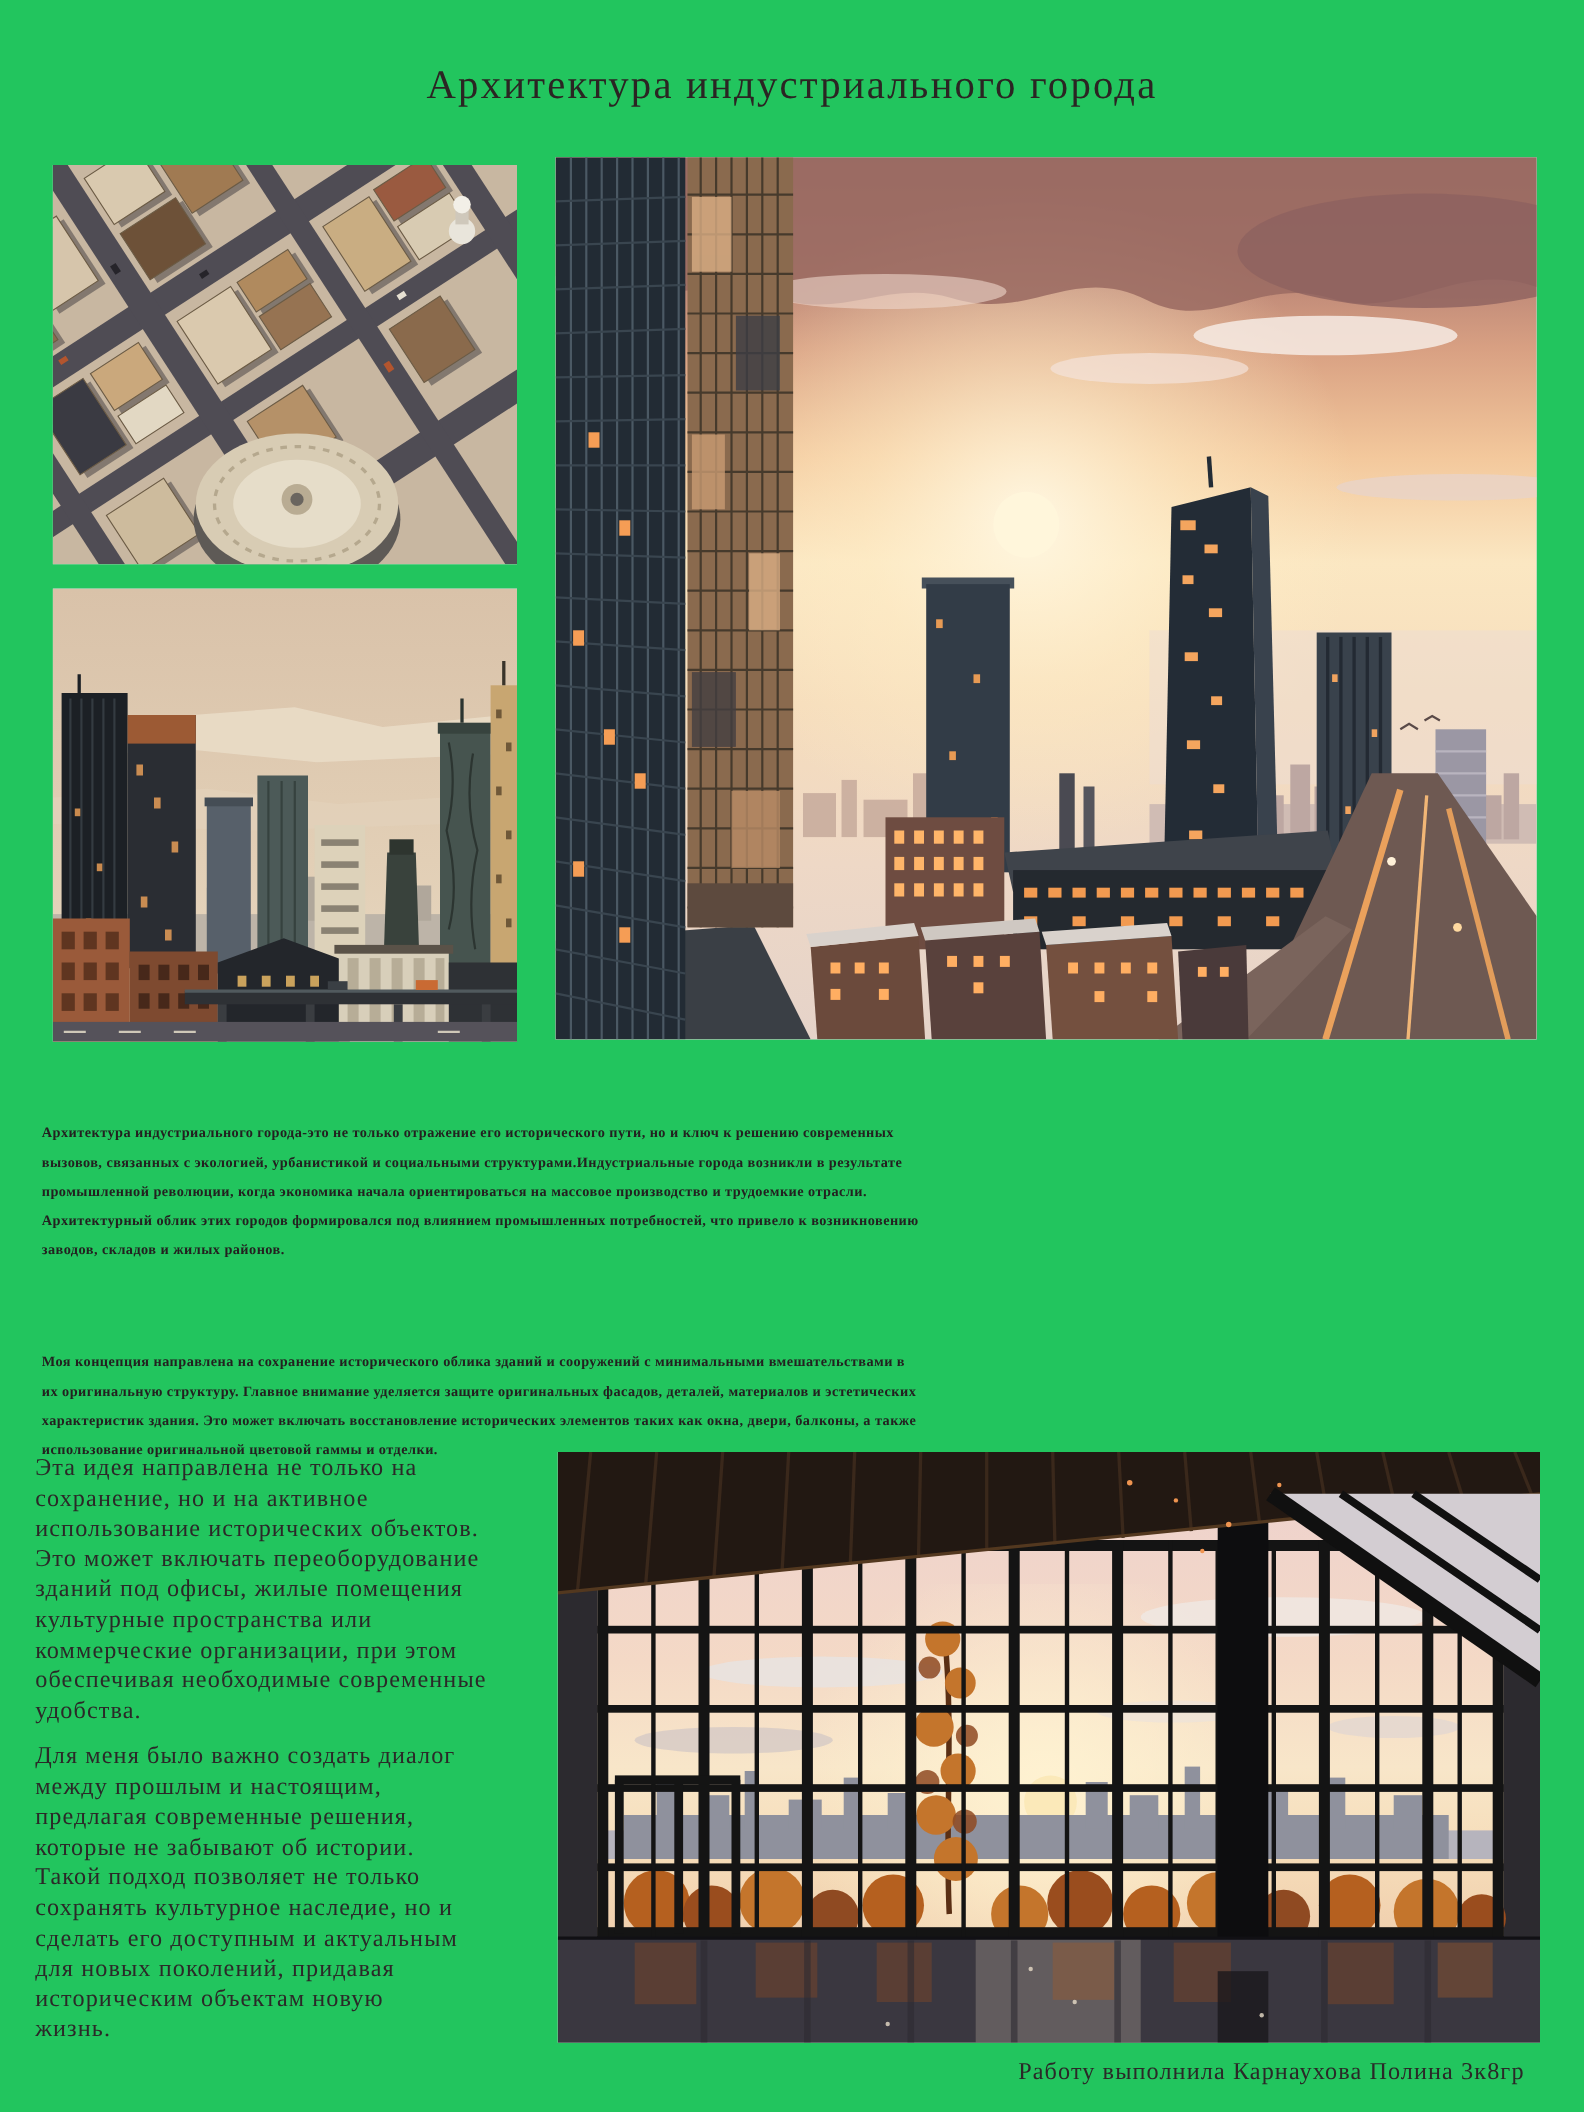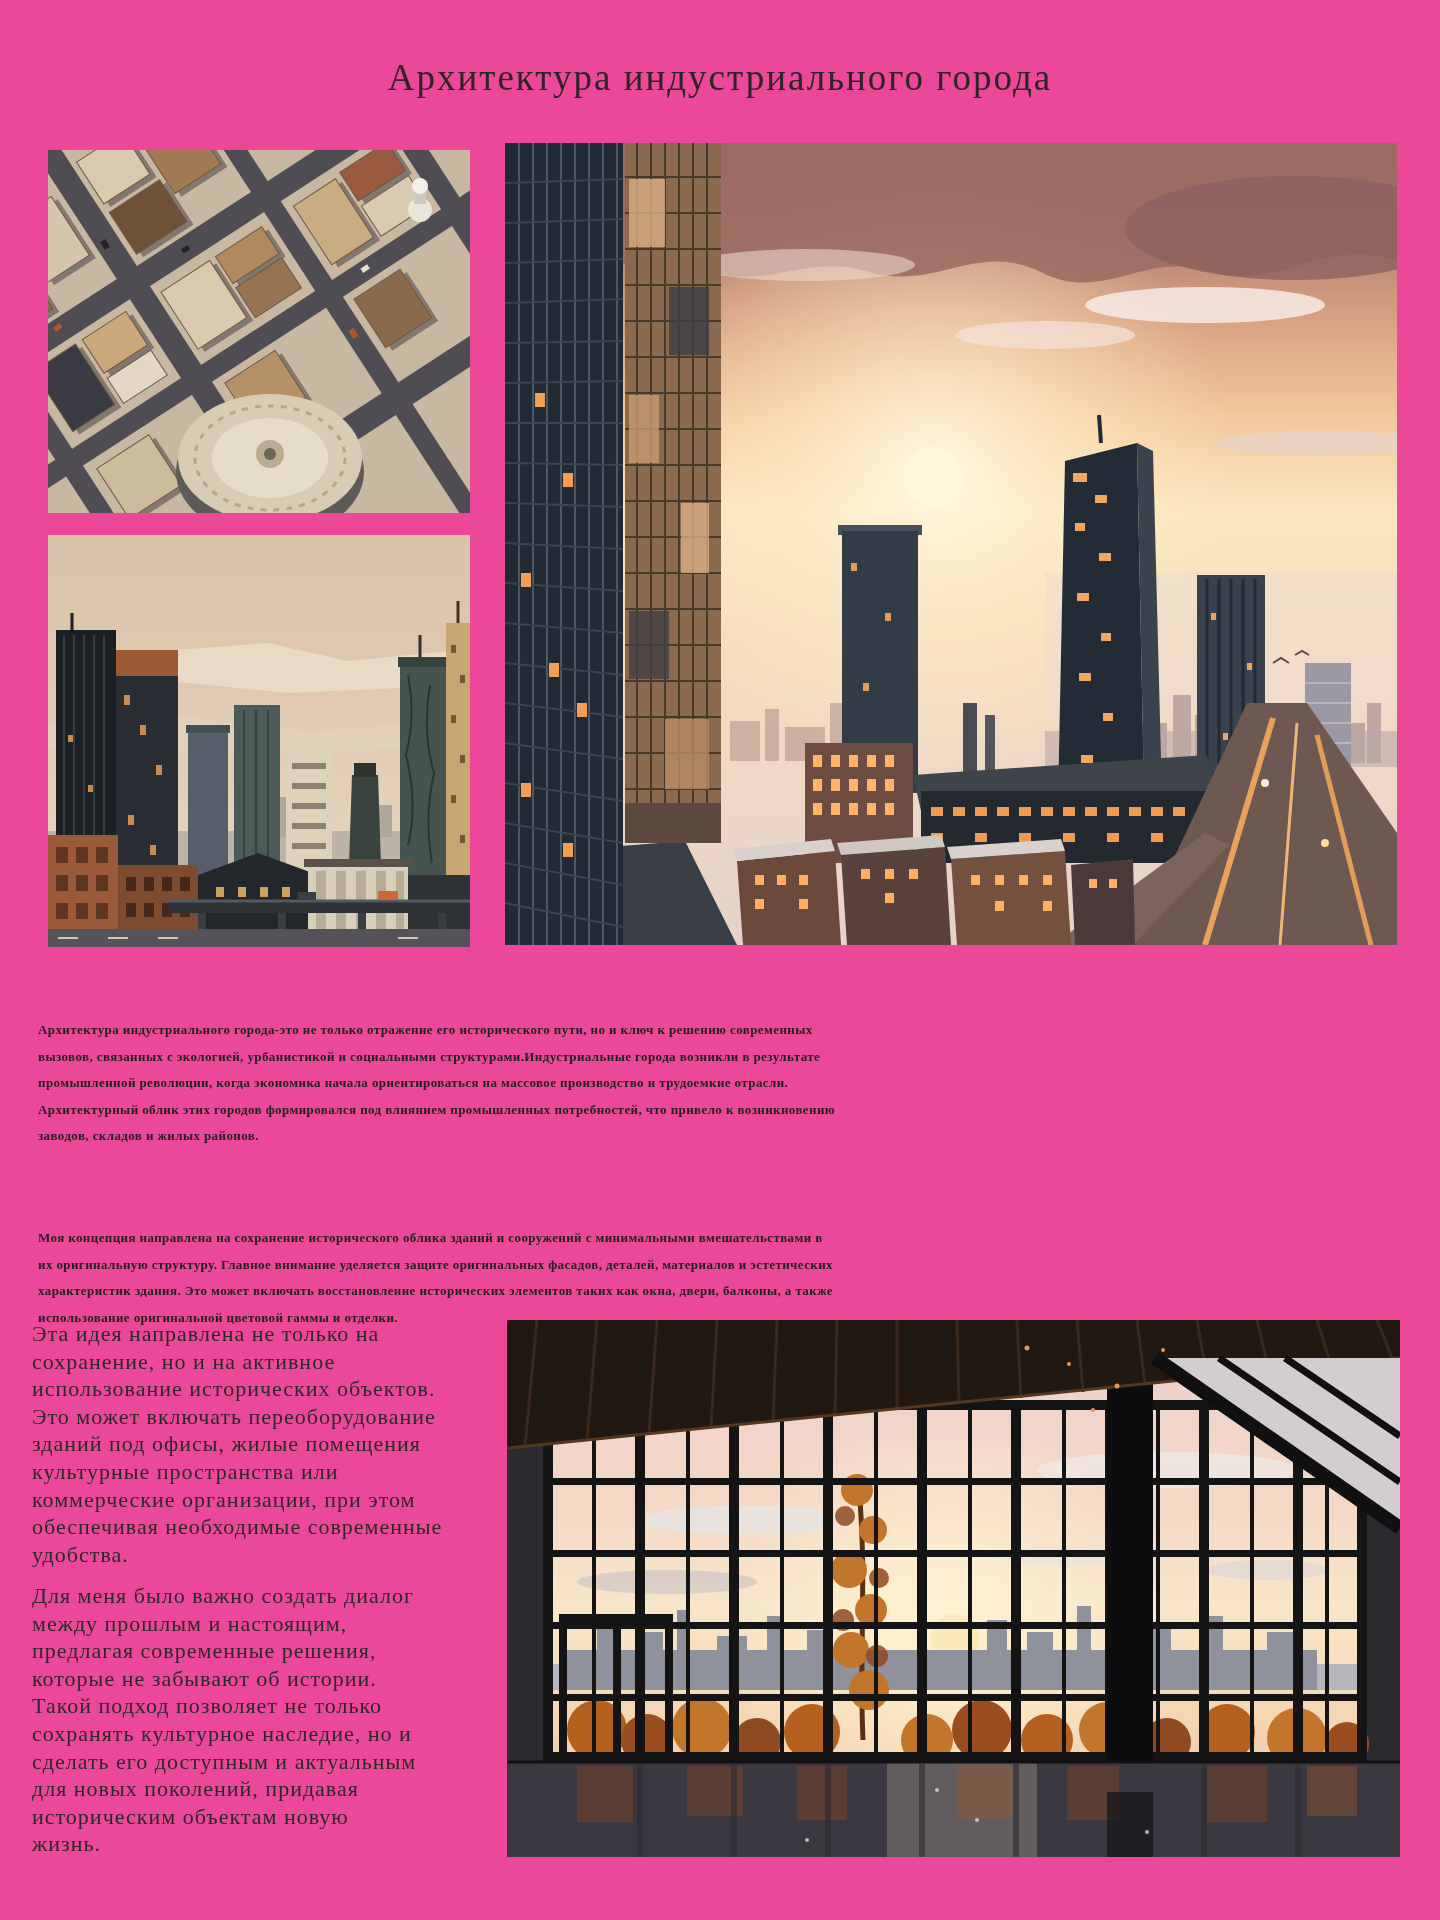--- a/index.html
+++ b/index.html
@@ -1,16 +1,16 @@
 <!DOCTYPE html>
 <html><head>
 <meta charset="utf-8">
 <style>
   html,body{margin:0;padding:0;background:#e8e8e8;}
-  .page{position:relative;width:1440px;height:1920px;background:#ec4899;margin:0 auto;
+  .page{position:relative;width:1440px;height:1920px;background:#22c55e;margin:0 auto;
         font-family:"Liberation Serif",serif;color:#1f1d1c;overflow:hidden;}
   .title{position:absolute;top:30px;left:0;width:100%;text-align:center;
          font-size:37px;line-height:45px;letter-spacing:2px;color:#2b2523;font-weight:normal;}
   figure{margin:0;position:absolute;overflow:hidden;background:#ddd;}
   figure svg{display:block;width:100%;height:100%;}
   .fig-aerial {left:48px;  top:150px;  width:422px; height:363px;}
   .fig-skyline{left:48px;  top:535px;  width:422px; height:412px;}
   .fig-sunset {left:505px; top:143px;  width:892px; height:802px;}
   .fig-interior{left:507px;top:1320px; width:893px; height:537px;}
   .para{position:absolute;left:38px;width:1370px;font-weight:bold;font-size:13px;
@@ -710,14 +710,15 @@
       <g fill="#e8dcc8" opacity="0.8">
           <circle cx="430" cy="470" r="2"></circle>
           <circle cx="470" cy="500" r="2"></circle>
           <circle cx="300" cy="520" r="2"></circle>
           <circle cx="640" cy="512" r="2"></circle>
         </g>
       <line x1="0" y1="442" x2="893" y2="442" stroke="#111014" stroke-width="3"></line>
     </svg>
   </figure>
 
+  <div class="credit">Работу выполнила Карнаухова Полина 3к8гр</div>
 
 </div>
 
 </body></html>

